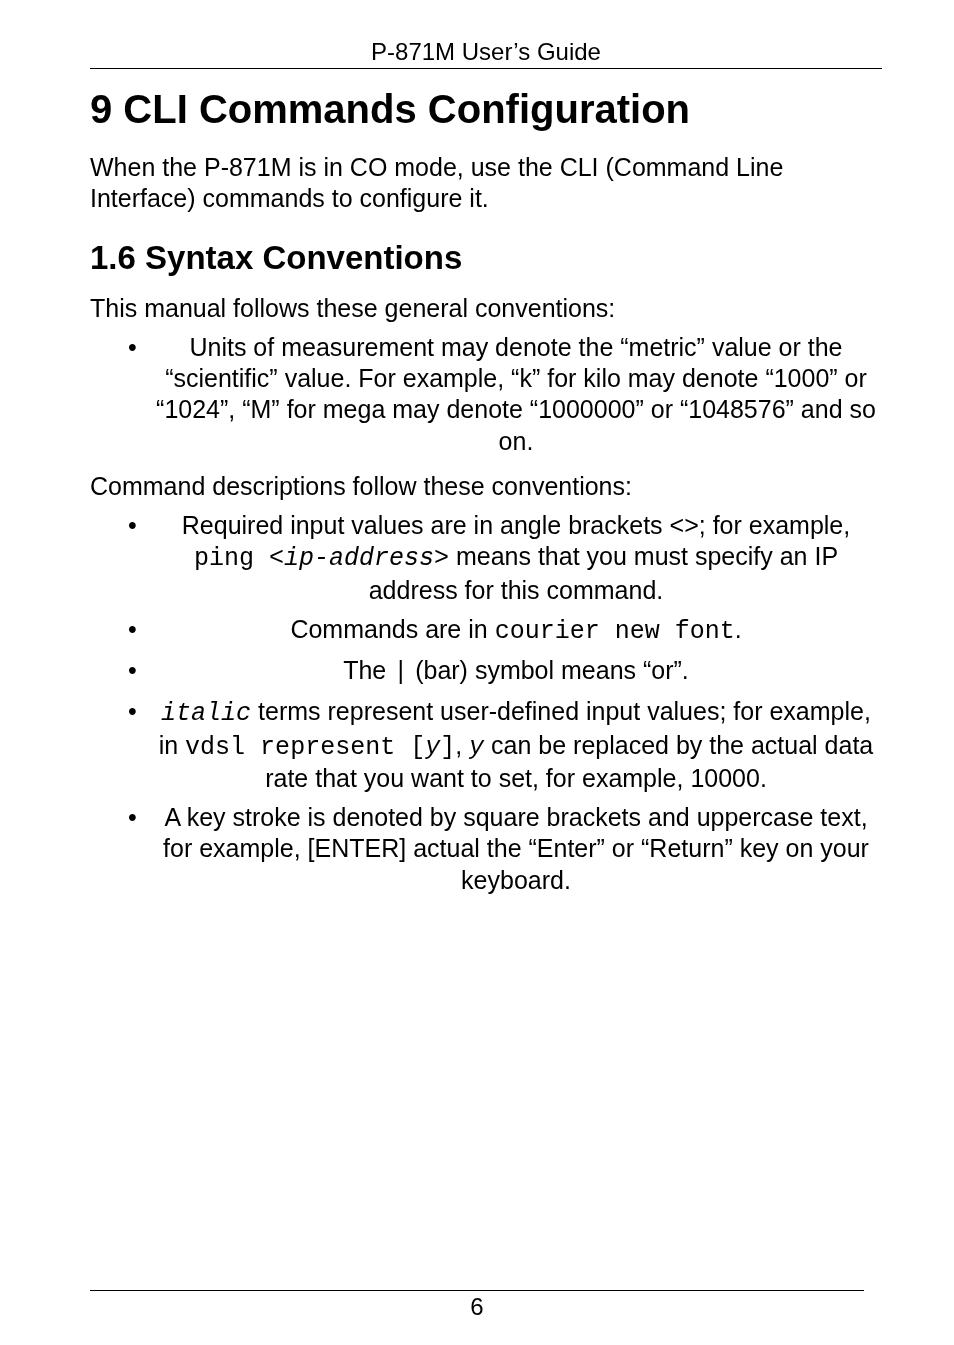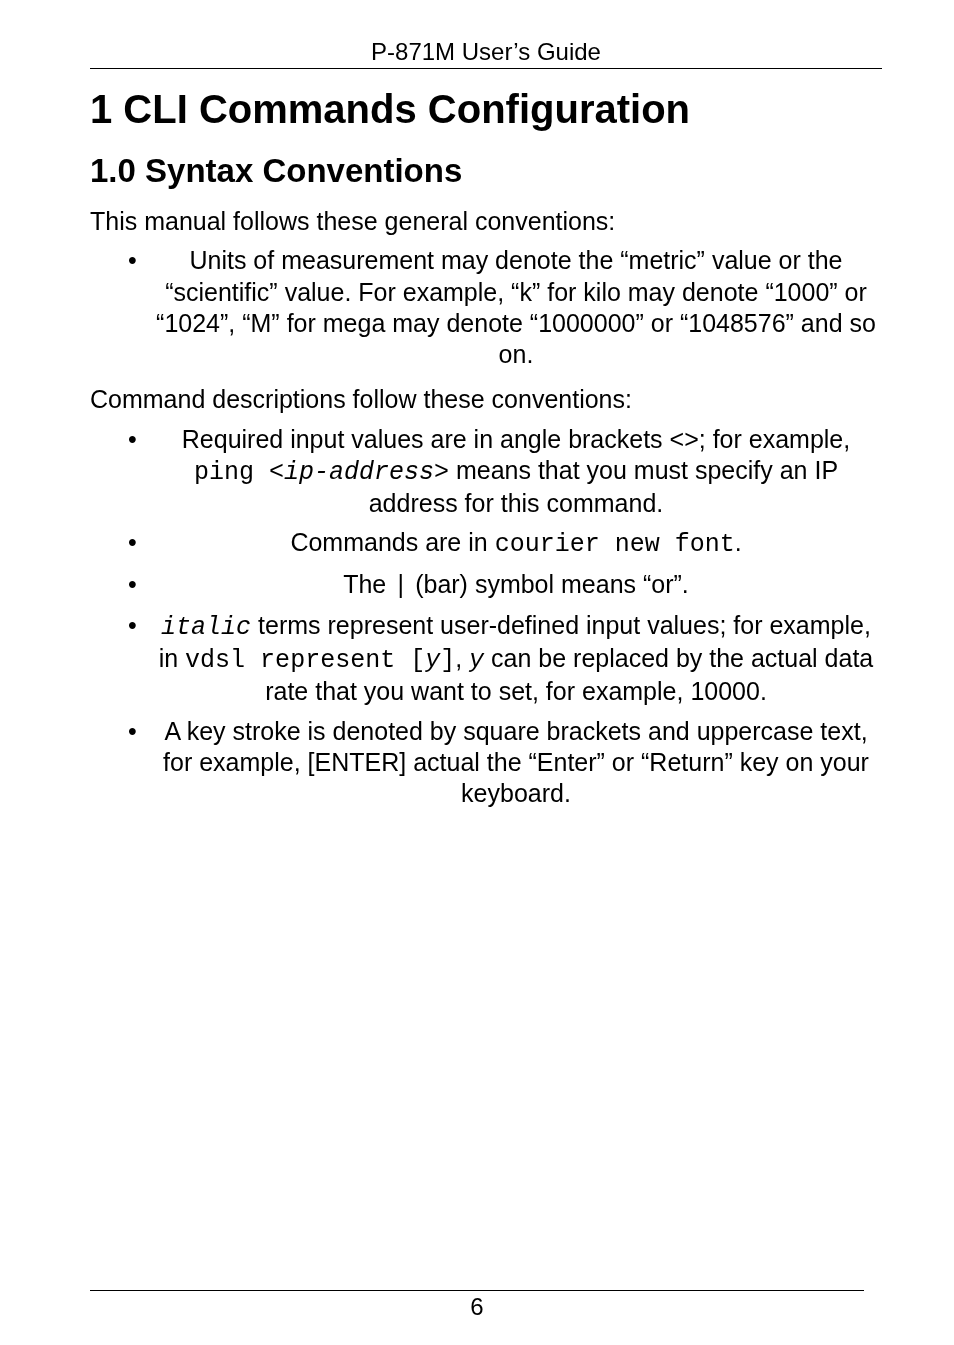--- a/index.html
+++ b/index.html
@@ -93,24 +93,25 @@
   }
 </style>
 </head>
 <body>
 
 <div class="page">
 
   <div class="running-head">P-871M User’s Guide</div>
   <hr class="rule">
 
-  <h1 class="chapter-title">1 CLI Commands Configuration</h1>
+  <h1 class="chapter-title">9 CLI Commands Configuration</h1>
 
+  <p class="lead">When the P-871M is in CO mode, use the CLI (Command Line Interface) commands to configure it.</p>
 
-  <h2 class="section-title">1.0 Syntax Conventions</h2>
+  <h2 class="section-title">1.6 Syntax Conventions</h2>
 
   <p class="body">This manual follows these general conventions:</p>
 
   <ul class="bullets">
     <li>Units of measurement may denote the “metric” value or the “scientific” value. For example, “k” for kilo may denote “1000” or “1024”, “M” for mega may denote “1000000” or “1048576” and so on.</li>
   </ul>
 
   <p class="body">Command descriptions follow these conventions:</p>
 
   <ul class="bullets">

